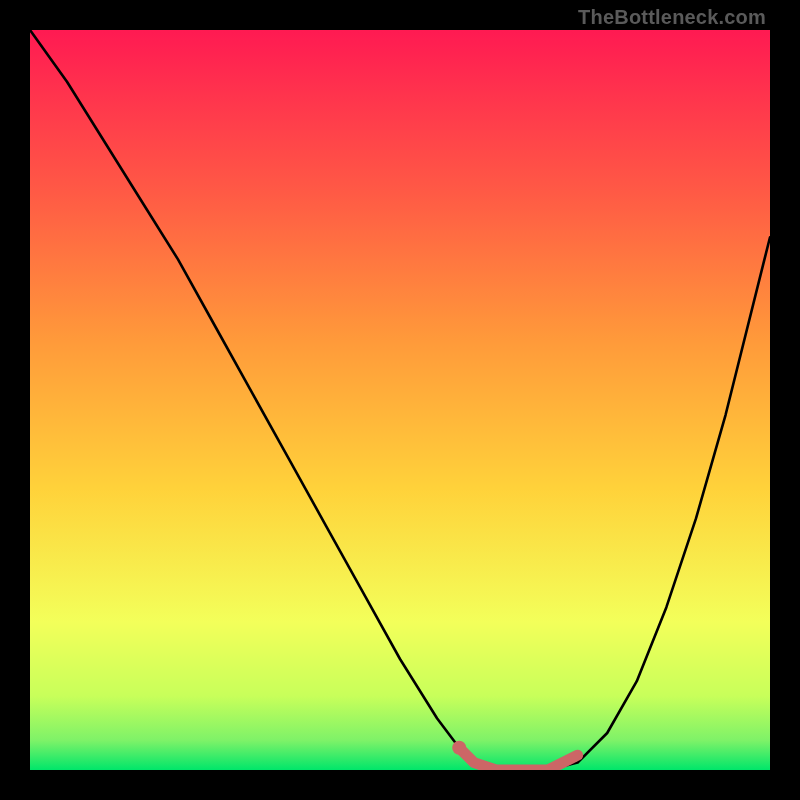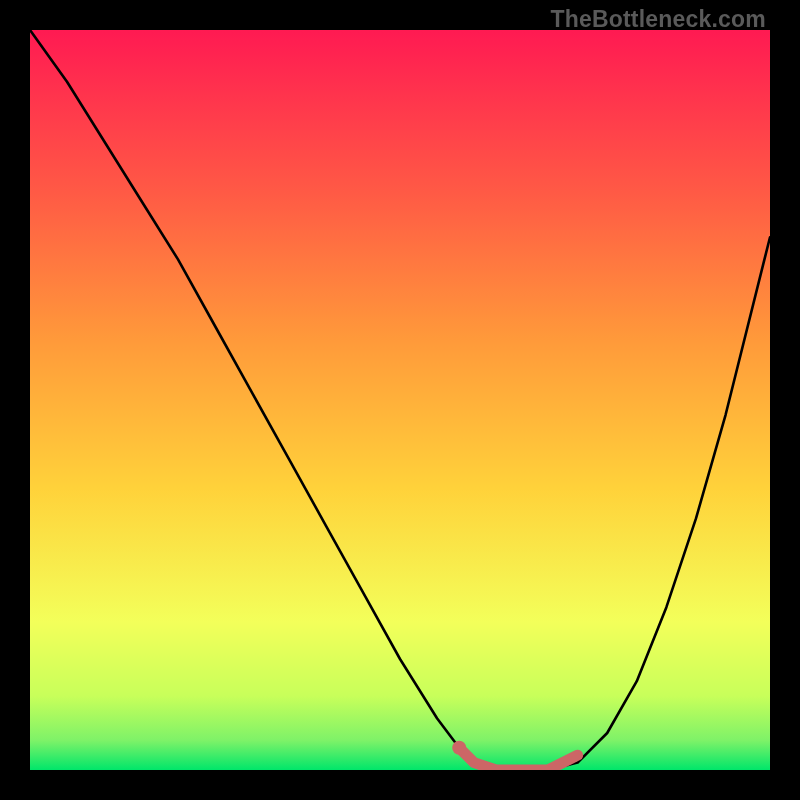--- a/index.html
+++ b/index.html
@@ -23,21 +23,21 @@
     left: 0;
     top: 0;
     width: 740px;
     height: 740px;
   }
   .watermark {
     position: absolute;
     top: 6px;
     right: 34px;
     font-family: Arial, Helvetica, sans-serif;
-    font-size: 23px;
+    font-size: 20px;
     font-weight: 600;
     color: #5a5a5a;
     letter-spacing: 0.2px;
   }
   svg { display: block; }
 </style>
 </head>
 <body>
 
 <div class="frame">

